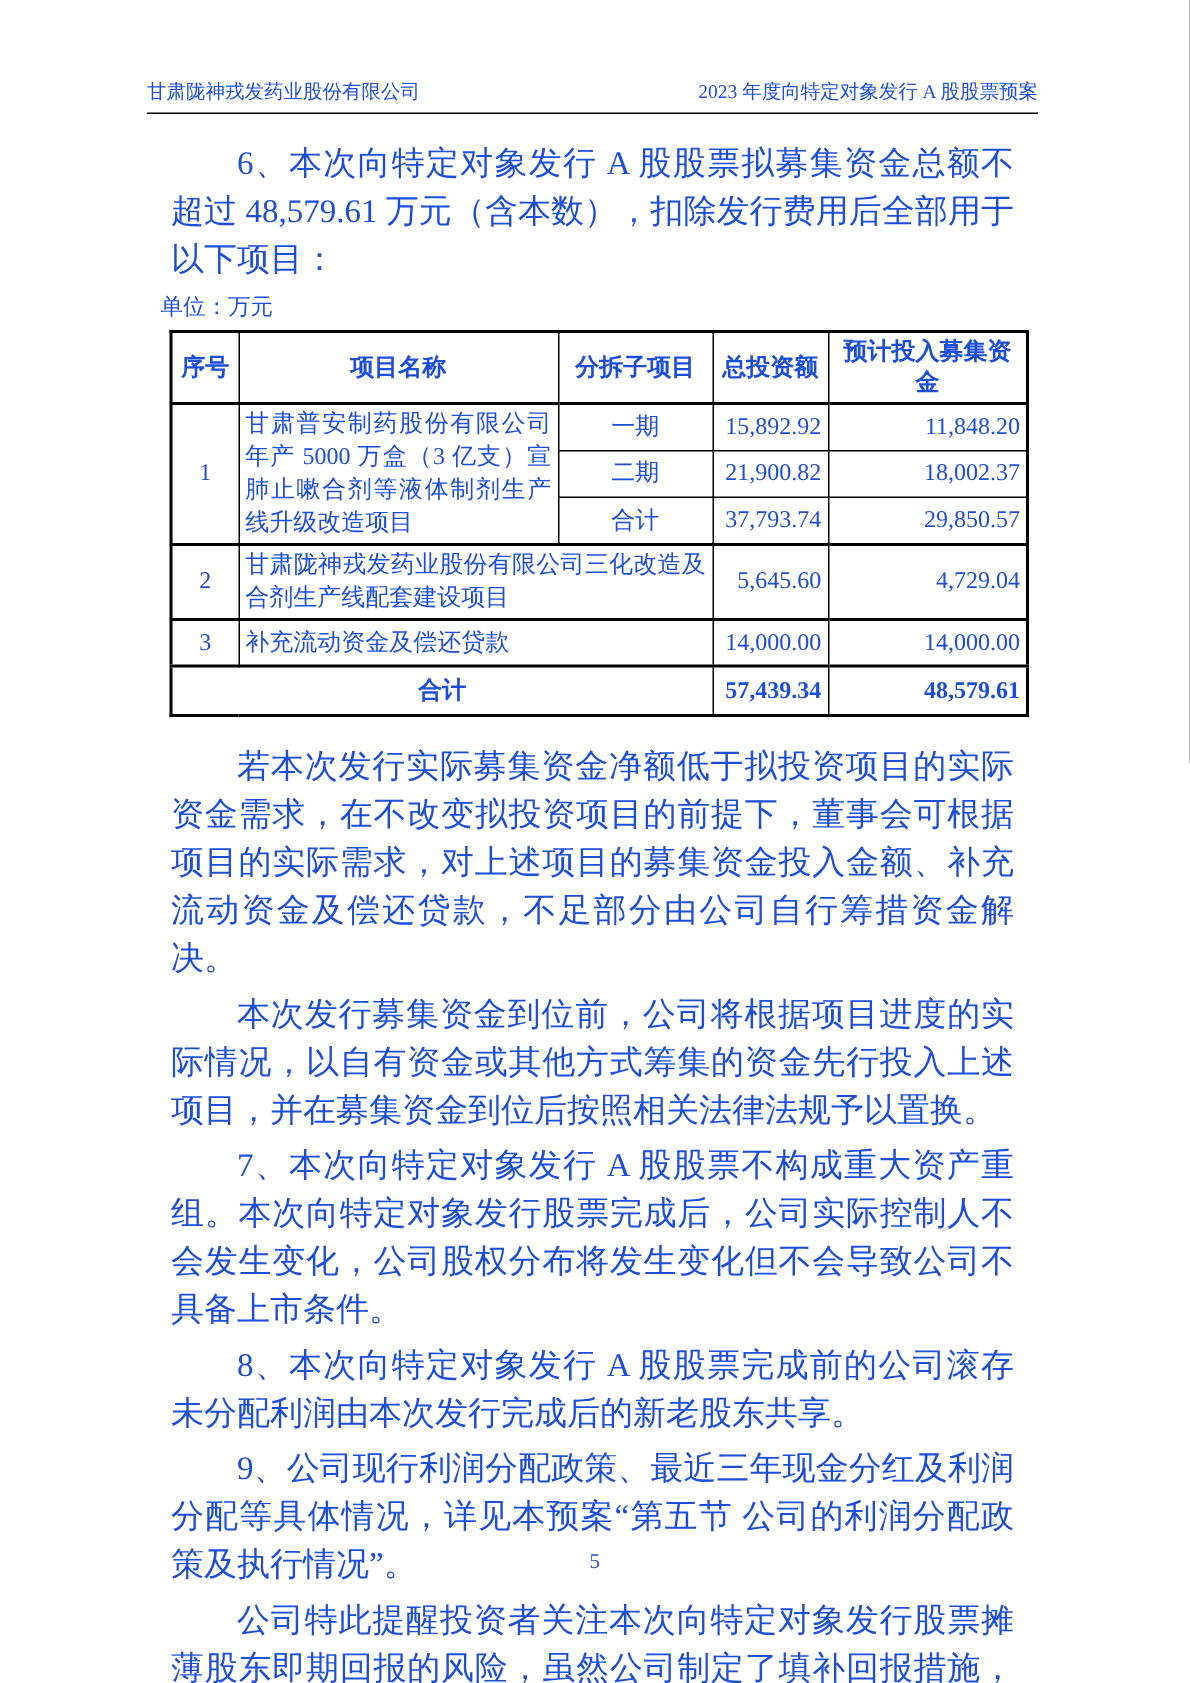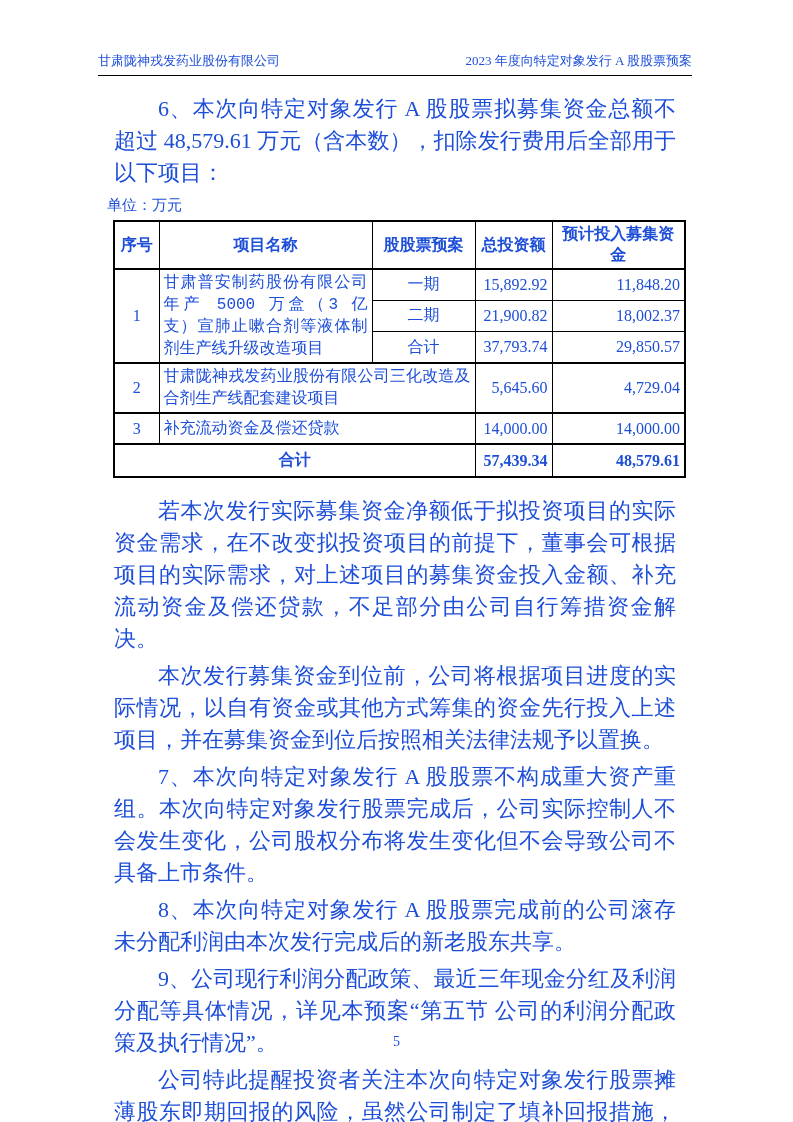--- a/index.html
+++ b/index.html
@@ -50,21 +50,21 @@
   }
   .fund-table th, .fund-table td {
     border: 1px solid #000;
     font-size: 16px;
     padding: 2px 4px;
     vertical-align: middle;
   }
   .fund-table tr.major > th, .fund-table tr.major > td { border-top: 2px solid #000; }
   .fund-table th { font-weight: bold; text-align: center; height: 32px; }
   .cell-center { text-align: center; }
-  .cell-name { text-align: justify; padding: 3px 7px; line-height: 22px; font-family: Liberation Mono, monospace; }
+  .cell-name { text-align: justify; padding: 3px 7px; line-height: 22px; }
   .cell-num { text-align: right; padding-right: 10px; font-size: 16px; }
   .row-sub td { height: 30px; }
   .row-p2 td { height: 46px; }
   .row-p3 td { height: 31px; }
   .row-total td { height: 33px; font-weight: bold; }
   .page-footer {
     position: absolute;
     left: 0; right: 0;
     top: 1034px;
     text-align: center;
@@ -92,21 +92,21 @@
         <col style="width:45px">
           <col style="width:213px">
           <col style="width:103px">
           <col style="width:77px">
           <col style="width:133px">
       </colgroup>
       <tbody>
           <tr>
         <th>序号</th>
         <th>项目名称</th>
-        <th>股股票预案</th>
+        <th>分拆子项目</th>
         <th>总投资额</th>
         <th>预计投入募集资金</th>
       </tr>
       <tr class="row-sub major">
         <td class="cell-center" rowspan="3">1</td>
         <td class="cell-name" rowspan="3">甘肃普安制药股份有限公司年产 5000 万盒（3 亿支）宣肺止嗽合剂等液体制剂生产线升级改造项目</td>
         <td class="cell-center">一期</td>
         <td class="cell-num">15,892.92</td>
         <td class="cell-num">11,848.20</td>
       </tr>

